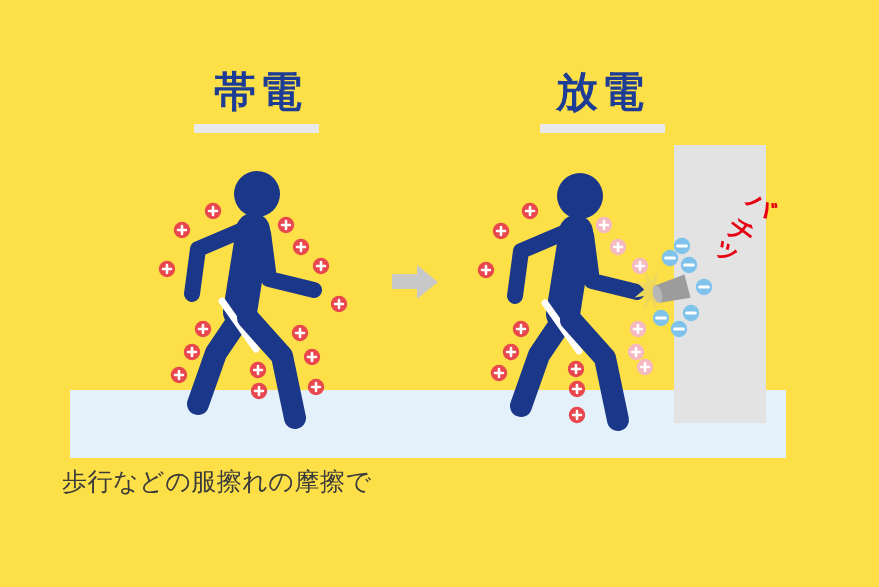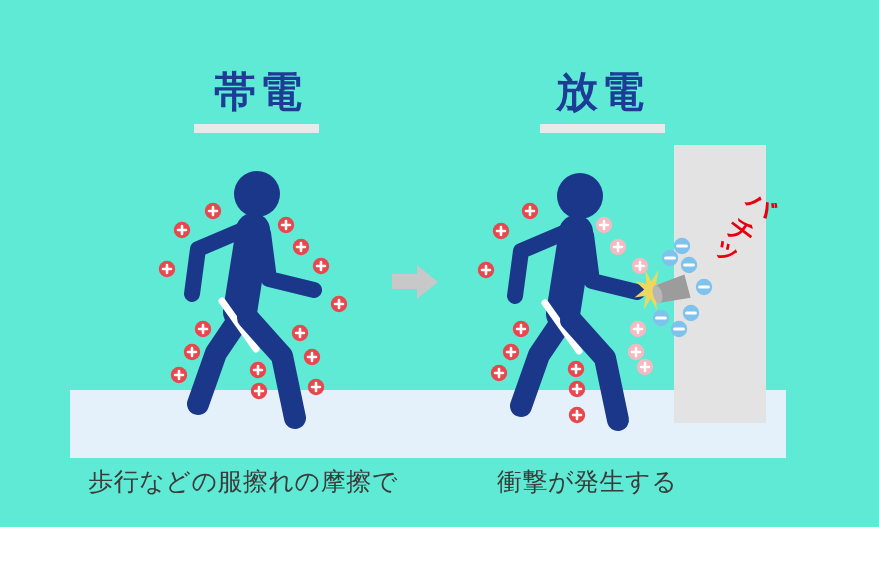--- a/index.html
+++ b/index.html
@@ -1,33 +1,33 @@
 <!DOCTYPE html>
 <html><head>
 <meta charset="utf-8">
 <style>
   html,body{margin:0;padding:0;background:#fff;}
   .stage{
-    position:relative;width:879px;height:527px;background:#5eead4;overflow:hidden;
+    position:relative;width:879px;height:587px;background:#fde047;overflow:hidden;
     font-family:"Liberation Sans","DejaVu Sans",sans-serif;
   }
   .art{position:absolute;left:0;top:0;}
   .title{
     position:absolute;top:64px;width:220px;text-align:center;
     font-size:42px;font-weight:600;letter-spacing:4px;
   }
   .title-left{left:150px;}
   .title-right{left:492px;}
   .underline{position:absolute;top:124px;width:125px;height:9px;}
   .underline-left{left:194px;}
   .underline-right{left:540px;}
   .caption{
     position:absolute;font-size:25px;line-height:47px;letter-spacing:0.5px;
   }
-  .caption-left{left:62px;top:458px;width:362px;text-align:center;}
+  .caption-left{left:62px;top:458px;width:362px;text-align:left;}
   .caption-right{left:497px;top:458px;}
   .sound-effect{
     position:absolute;left:762px;top:180px;
     writing-mode:vertical-rl;font-size:27px;font-weight:700;letter-spacing:3px;
     transform:rotate(37deg);transform-origin:50% 0;
   }
 </style>
 </head>
 <body>
 
@@ -221,15 +221,14 @@
 
   <div class="title title-right" style="color: rgb(28, 60, 150);">放電</div>
   <div class="underline underline-right" style="background: rgb(233, 233, 233);"></div>
 
   <div class="sound-effect" style="color: rgb(230, 0, 18);">バチッ</div>
 
   <div class="caption caption-left" style="color: rgb(59, 59, 59);">
     <div>歩行などの服擦れの摩擦で</div>
   </div>
 
-  <div class="caption caption-right" style="color: rgb(59, 59, 59);">衝撃が発生する</div>
 
 </div>
 
 </body></html>

